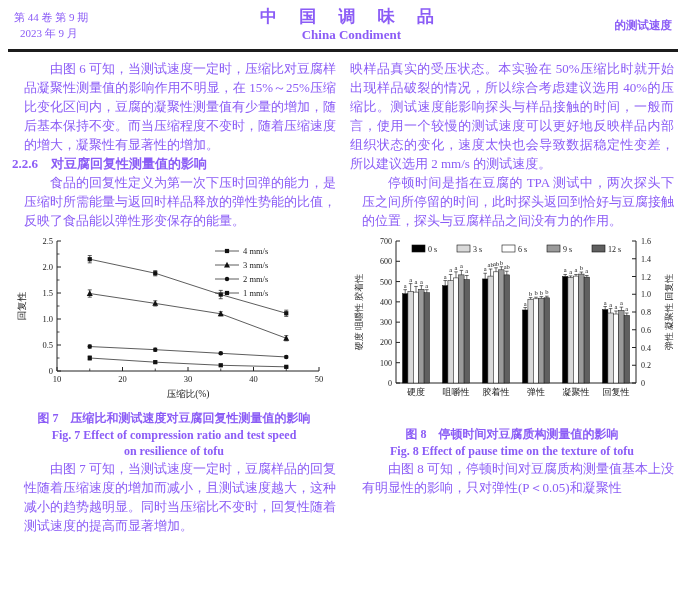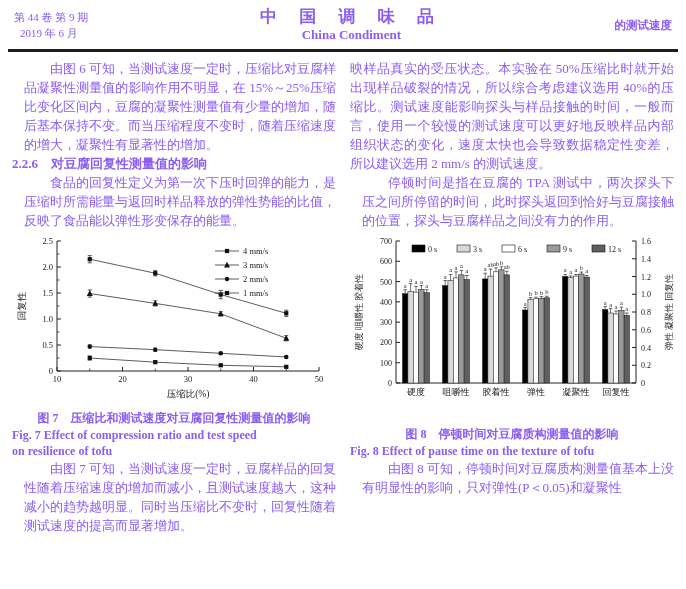--- a/index.html
+++ b/index.html
@@ -18,34 +18,34 @@
   .hdr-right{font-size:11.5px;font-weight:700;white-space:nowrap;}
   .rule{height:0;border-top:3px solid #1c1c1c;margin:3px 8px 7px 8px;}
   
   .columns{display:flex;gap:14px;padding:0 12px;}
   .col{width:324px;font-size:13px;line-height:19px;text-align:justify;}
   p{margin:0;}
   .indent{text-indent:2em;margin-left:12px;}
   .heading{font-weight:700;}
   figure{margin:3px 0 0 0;}
   .cap-cn{text-align:center;font-weight:700;font-size:12px;line-height:18px;}
-  .cap-en{font-weight:700;font-size:12px;line-height:16px;}
+  .cap-en{text-align:center;font-weight:700;font-size:12px;line-height:16px;}
   .note{font-size:12px;line-height:17px;text-indent:2em;text-align:justify;}
   svg{display:block;margin:0 auto;}
   svg text{font-family:"Liberation Serif","DejaVu Serif",serif;fill:#1a1a1a;}
 </style>
 </head>
 <body>
 
 <div class="page">
 
   <div class="hdr">
     <div class="hdr-left">
       <div>第 44 卷 第 9 期</div>
-      <div>2019 年 6 月</div>
+      <div>2023 年 9 月</div>
     </div>
     <div class="hdr-center">
       <div class="jt-cn">中 国 调 味 品</div>
       <div class="jt-en">China Condiment</div>
     </div>
     <div class="hdr-right">的测试速度</div>
   </div>
   <div class="rule"></div>
 
   <div class="columns">

